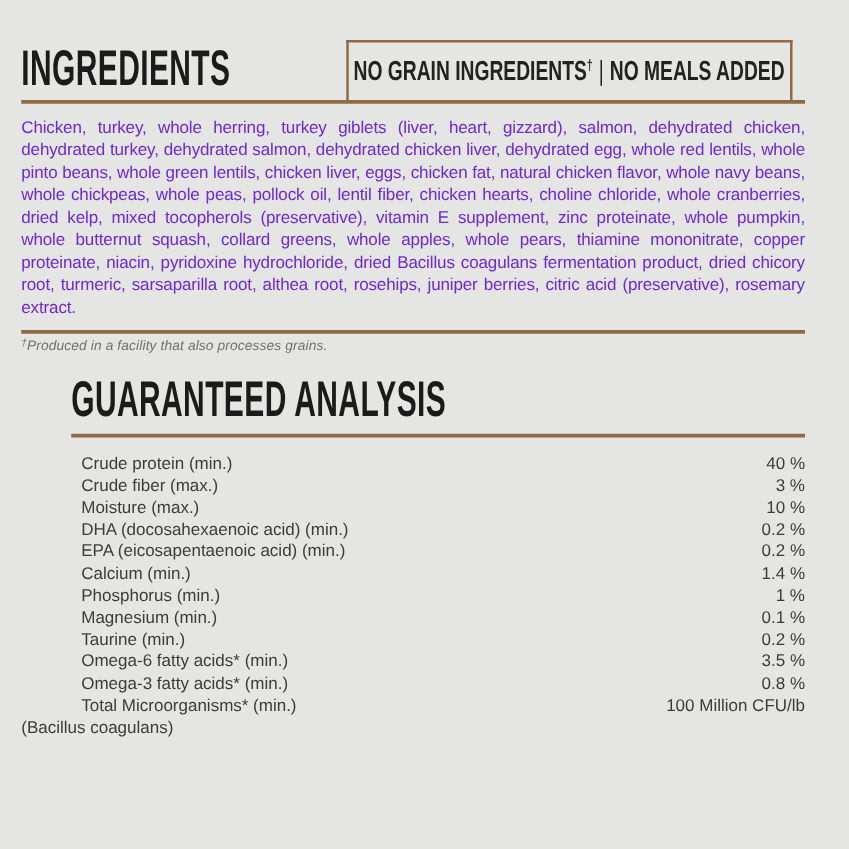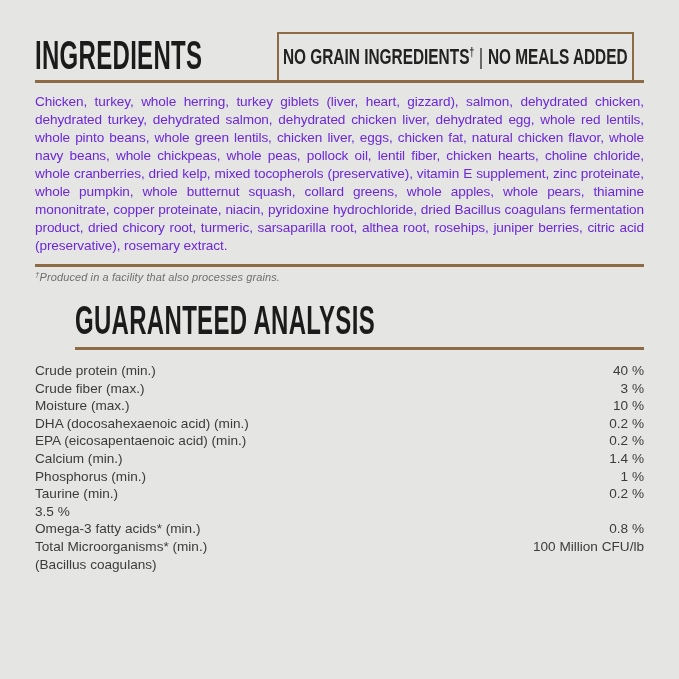--- a/index.html
+++ b/index.html
@@ -3,21 +3,21 @@
 <meta charset="utf-8">
 <style>
   * { margin: 0; padding: 0; box-sizing: border-box; }
   html, body { width: 679px; height: 679px; }
   body {
     background: #e5e5e3;
     font-family: "Liberation Sans", sans-serif;
     color: #3c3c3c;
     overflow: hidden;
   }
-  .page { padding: 30px 35px 0 35px; width: 679px; height: 679px; border-radius: 30px; }
+  .page { padding: 30px 35px 0 17px; width: 679px; height: 679px; border-radius: 30px; }
 
   
   .ing-header {
     position: relative;
     height: 53px;
     border-bottom: 3px solid #8d6b44;
   }
   .section-title {
     position: absolute;
     left: 0; bottom: 5px;
@@ -88,21 +88,21 @@
   }
   .ga-table { margin-top: 12px; }
   .ga-row {
     display: flex;
     justify-content: space-between;
     align-items: baseline;
     font-size: 13.6px;
     line-height: 17.6px;
     color: #3c3c3c;
   }
-  .ga-label { text-align: left; }
+  .ga-label { text-align: left; margin-left: 48px; }
   .ga-value { text-align: right; white-space: nowrap; }
   .ga-sub { font-size: 13.6px; line-height: 17.6px; color: #3c3c3c; }
 </style>
 </head>
 <body>
 
 <div class="page">
 
   <header class="ing-header">
     <h1 class="section-title">INGREDIENTS</h1>
@@ -174,31 +174,39 @@
     </div>
 
     <div class="ga-row-group">
       <div class="ga-row">
         <span class="ga-label">Phosphorus (min.)</span>
         <span class="ga-value">1 %</span>
       </div>
 
     </div>
 
+    <div class="ga-row-group">
+      <div class="ga-row">
+        <span class="ga-label">Magnesium (min.)</span>
+        <span class="ga-value">0.1 %</span>
+      </div>
+
+    </div>
 
     <div class="ga-row-group">
       <div class="ga-row">
         <span class="ga-label">Taurine (min.)</span>
         <span class="ga-value">0.2 %</span>
       </div>
 
     </div>
 
     <div class="ga-row-group">
       <div class="ga-row">
+        <span class="ga-label">Omega-6 fatty acids* (min.)</span>
         <span class="ga-value">3.5 %</span>
       </div>
 
     </div>
 
     <div class="ga-row-group">
       <div class="ga-row">
         <span class="ga-label">Omega-3 fatty acids* (min.)</span>
         <span class="ga-value">0.8 %</span>
       </div>

